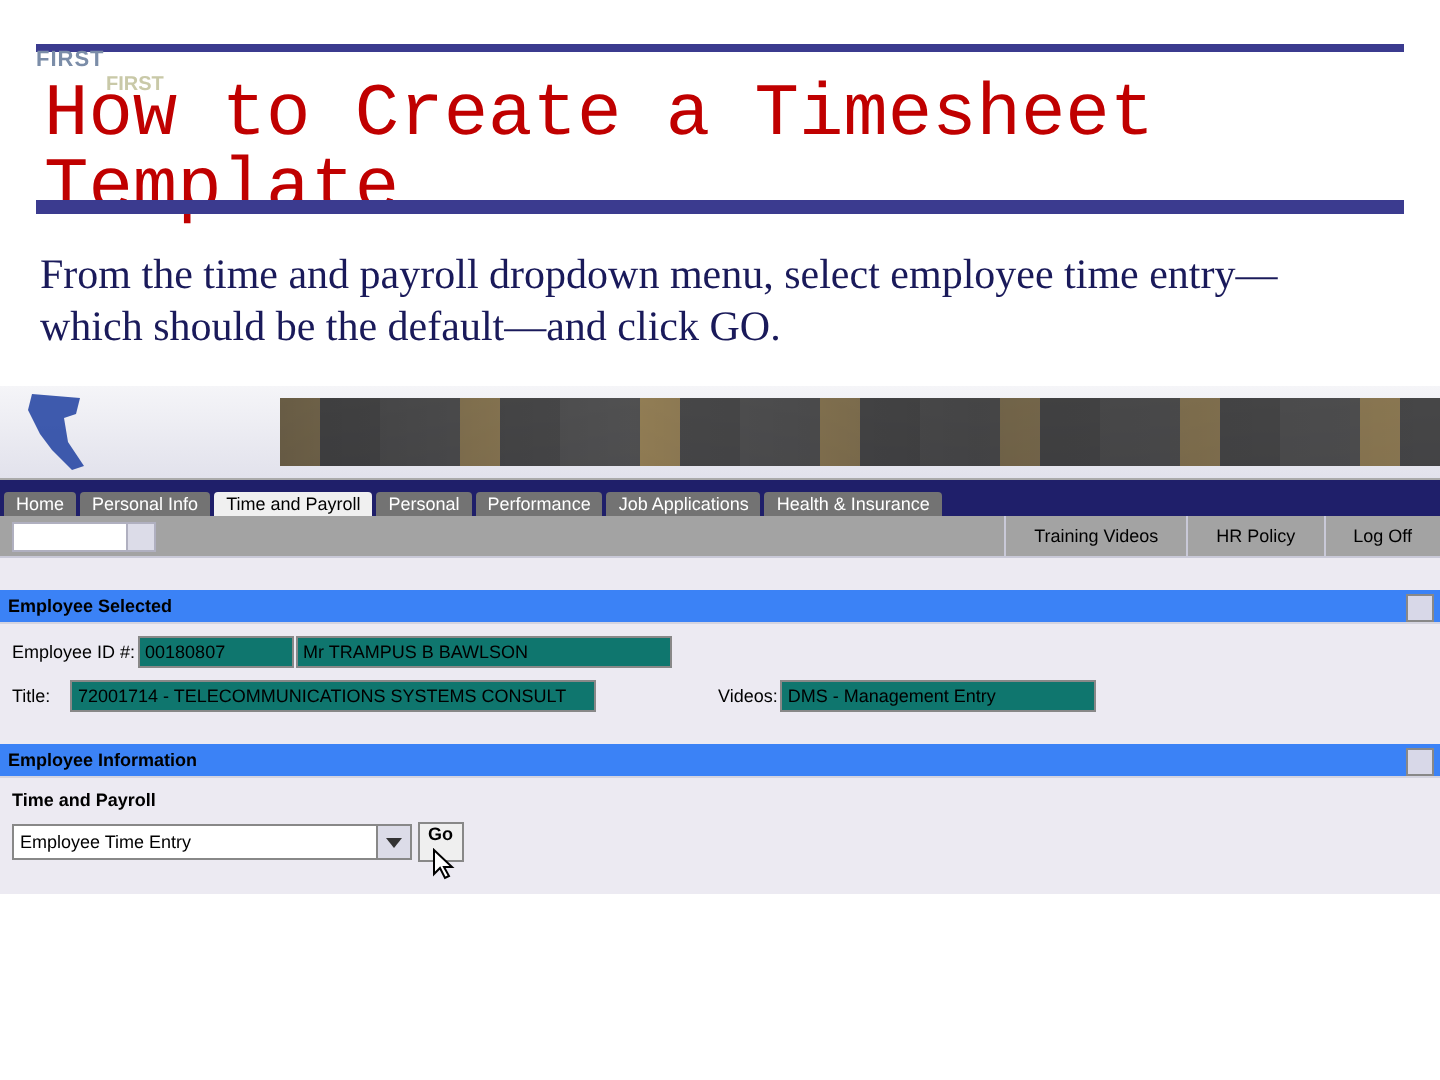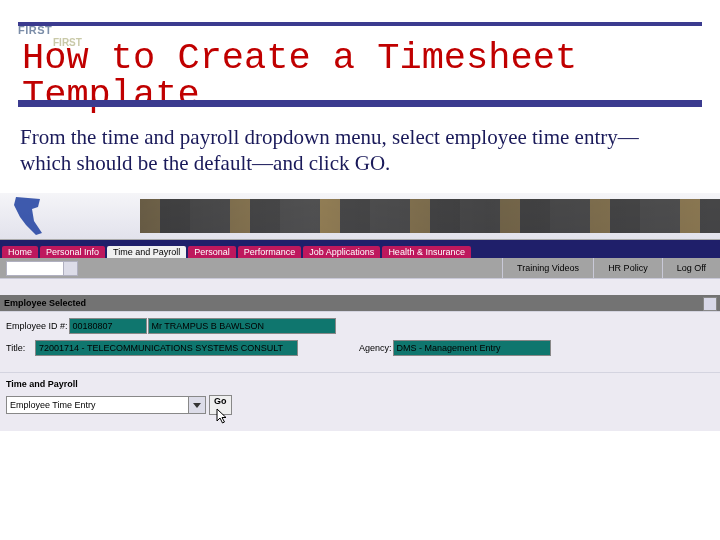--- a/index.html
+++ b/index.html
@@ -106,21 +106,21 @@
 
   .tabs {
     display: flex;
     gap: 2px;
     padding: 2px 2px 0 2px;
     background: #1f1f6a;
     height: 16px;
     align-items: flex-end;
   }
   .tab {
-    background: #be185d;
+    background: #737373;
     color: #fff;
     font-size: 9px;
     padding: 1px 6px;
     border-radius: 2px 2px 0 0;
     white-space: nowrap;
   }
   .tab.active { background: #f0f0f0; color: #000; }
 
   .subbar {
     height: 20px;
@@ -159,21 +159,21 @@
     color: #000;
     padding: 0 14px;
     border-left: 1px solid #c9c9d8;
     height: 100%;
     display: flex;
     align-items: center;
   }
 
   .section-bar {
     height: 16px;
-    background: #737373;
+    background: #3b82f6;
     color: #000;
     font-size: 9px;
     font-weight: bold;
     display: flex;
     align-items: center;
     padding-left: 4px;
     position: relative;
   }
   .panel-toggle {
     position: absolute;
@@ -301,25 +301,29 @@
 
   <div class="panel">
     <div class="row">
       <span class="lbl">Employee ID #:</span>
       <div class="field" style="width:70px">00180807</div>
       <div class="field" style="width:180px">Mr TRAMPUS B BAWLSON</div>
     </div>
     <div class="row">
       <span class="lbl" style="width:28px">Title:</span>
       <div class="field" style="width:255px">72001714 - TELECOMMUNICATIONS SYSTEMS CONSULT</div>
-      <span class="lbl" style="margin-left:60px">Agency:</span>
+      <span class="lbl" style="margin-left:60px">Videos:</span>
       <div class="field" style="width:150px">DMS - Management Entry</div>
     </div>
   </div>
 
+  <div class="section-bar">
+    <span>Employee Information</span>
+    <div class="panel-toggle"></div>
+  </div>
 
   <div class="panel">
     <div class="lbl" style="font-weight:bold; margin-bottom:6px">Time and Payroll</div>
     <div class="row">
       <div class="dropdown">
         <span>Employee Time Entry</span>
         <div class="arrow"></div>
       </div>
       <div class="gobtn">
         <span>Go</span>

